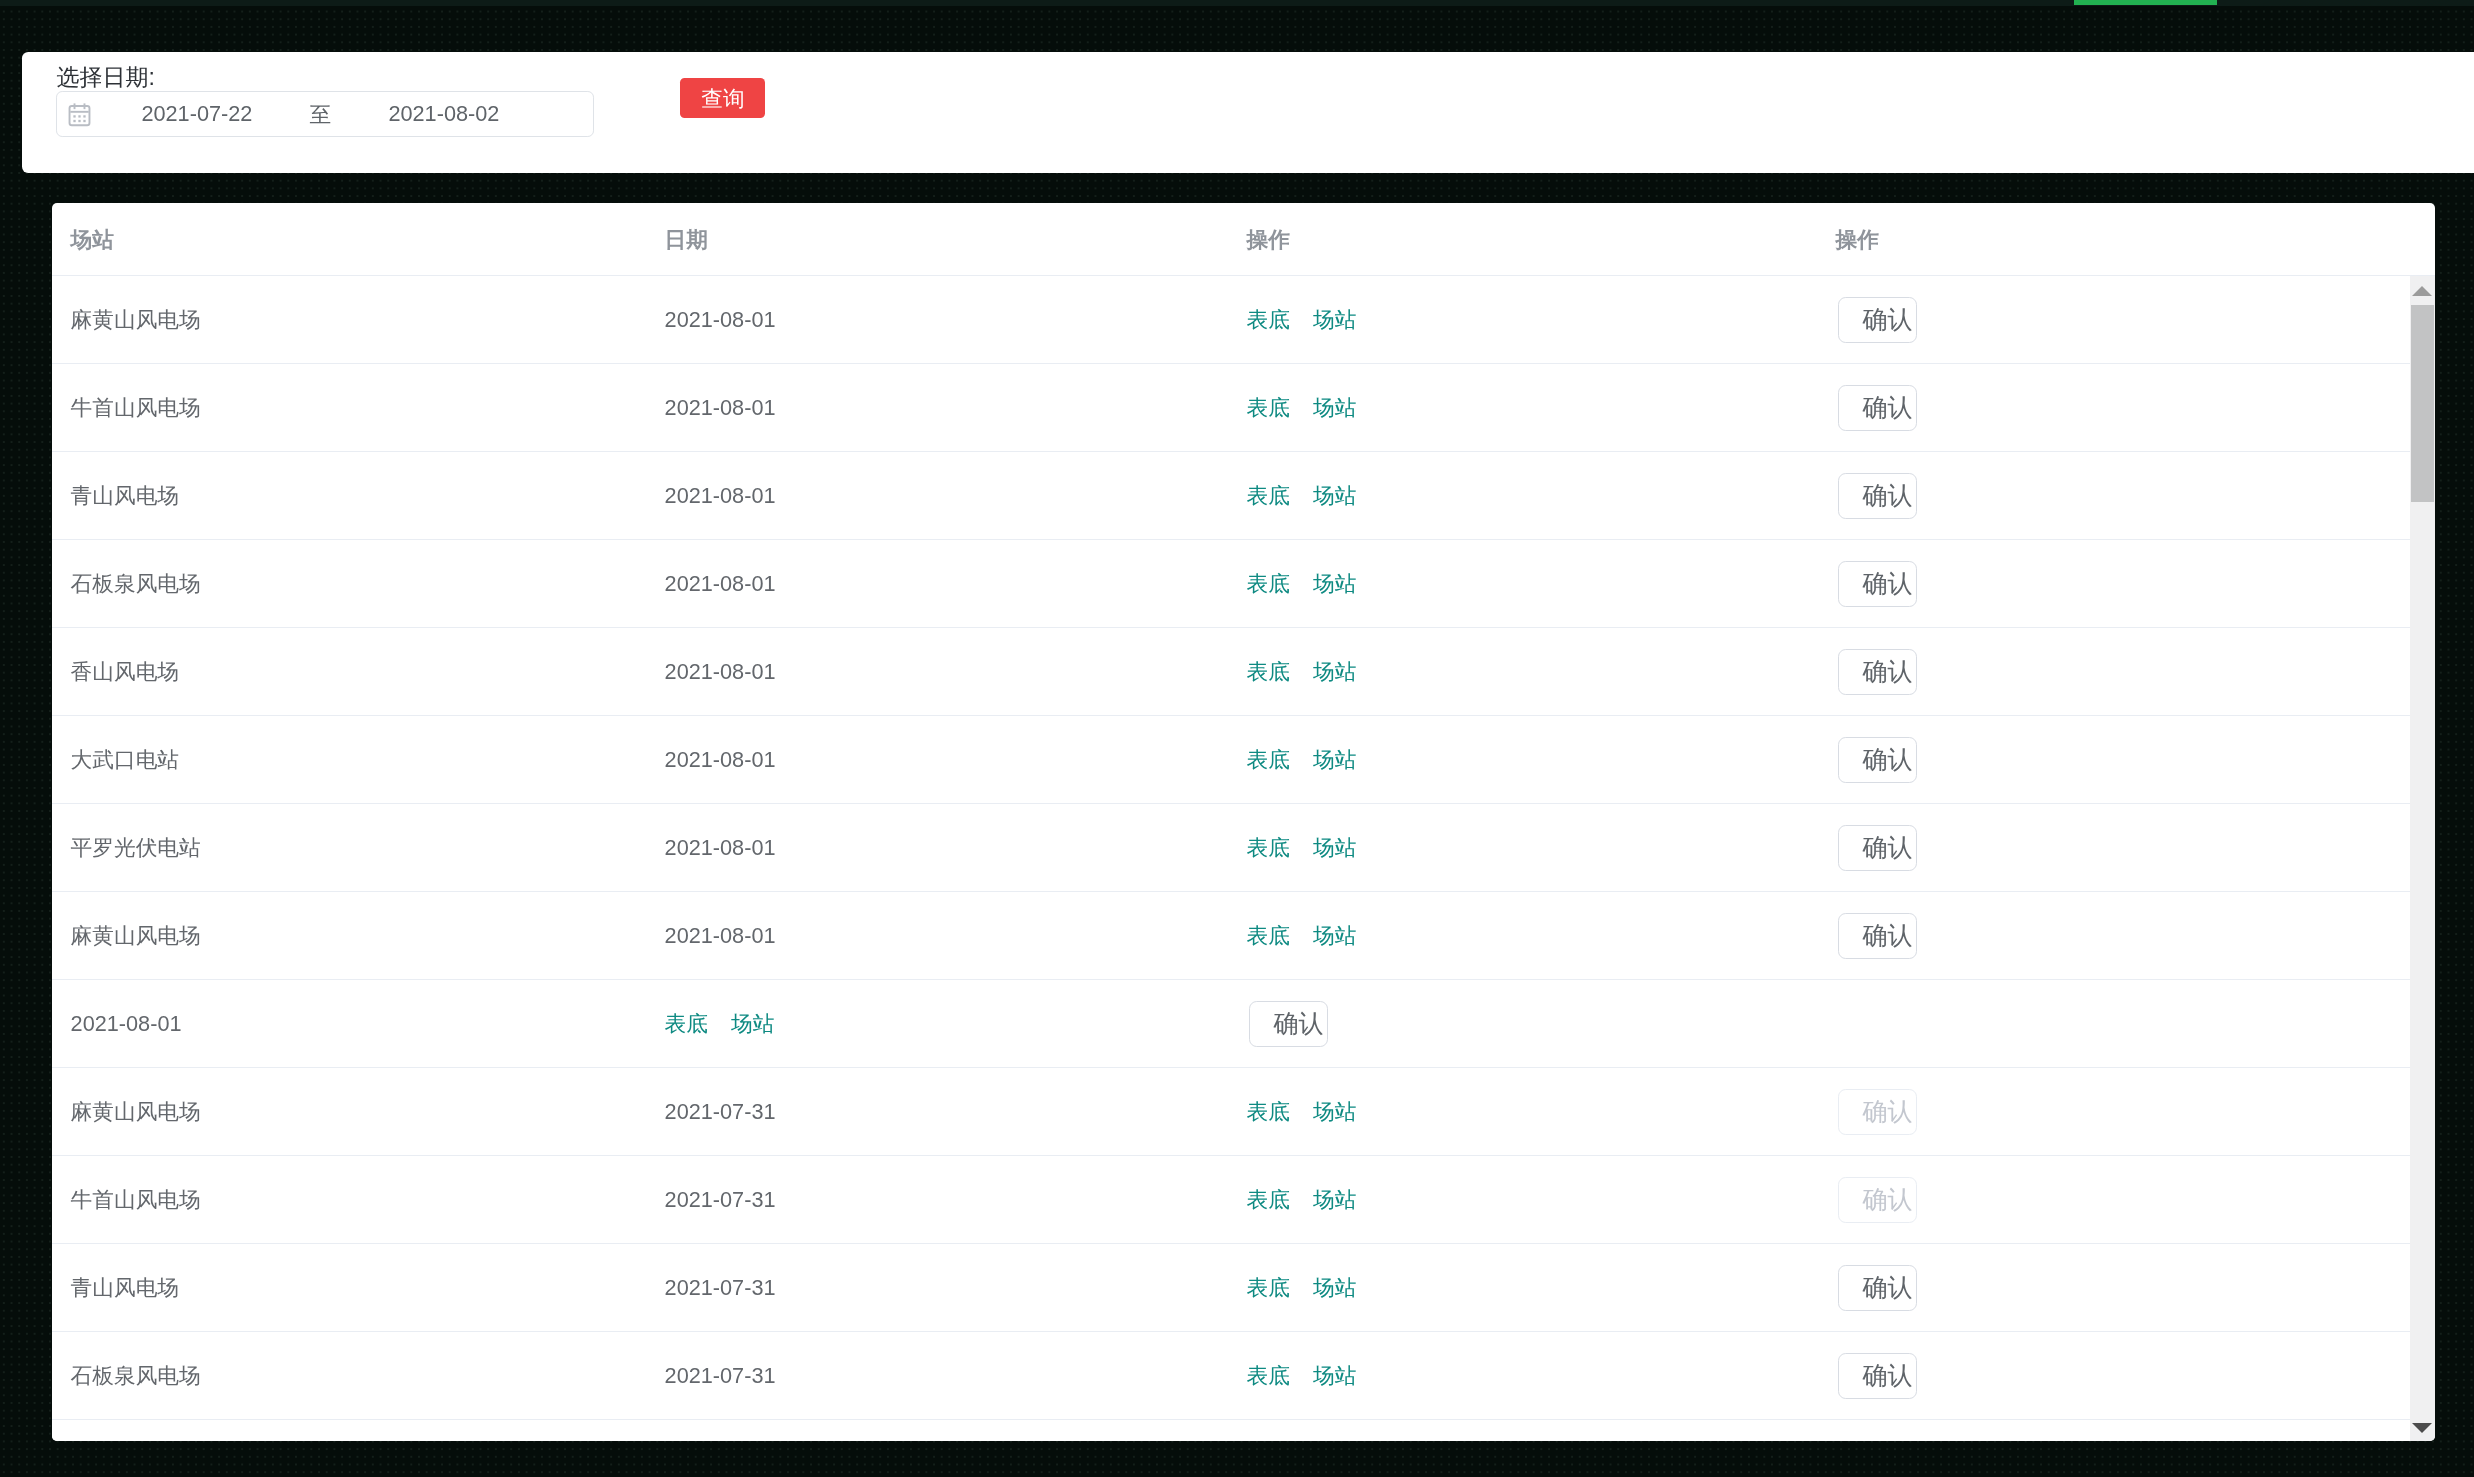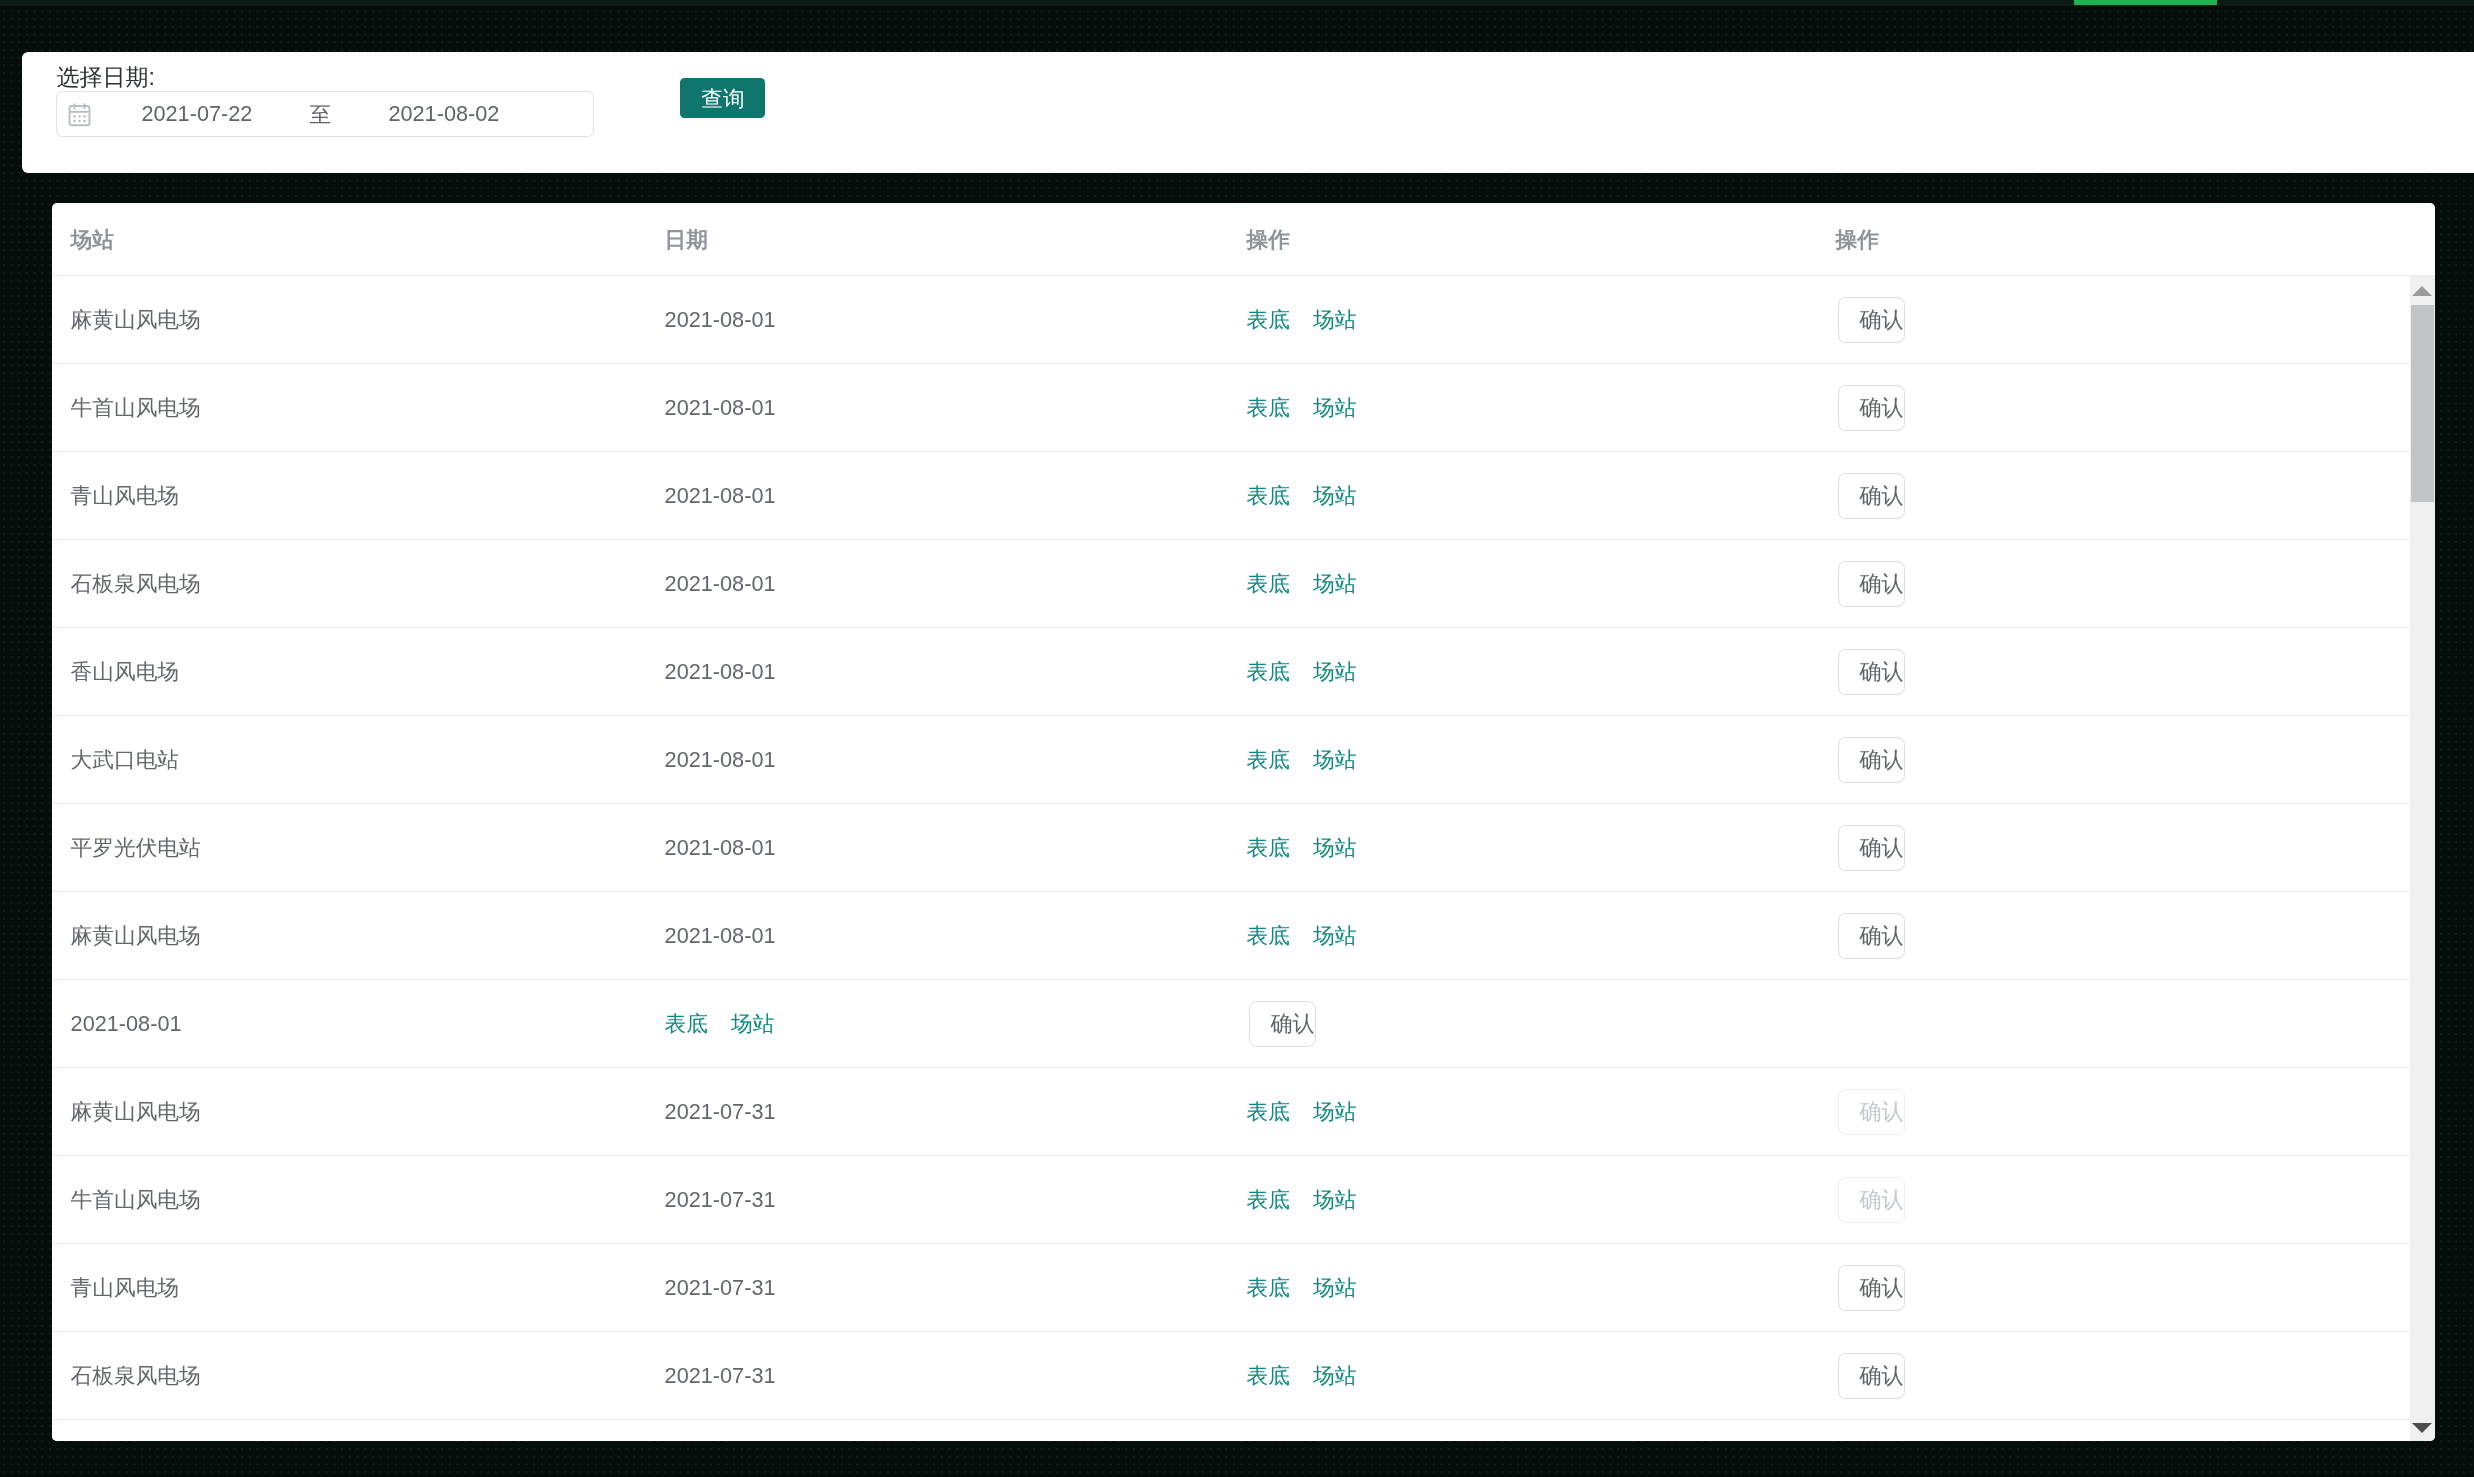--- a/index.html
+++ b/index.html
@@ -22,42 +22,42 @@
   .filter-label { position:absolute; left:34px; top:12.4px; font-size:23px; line-height:26px; color:#2d3136; font-weight:500; }
   .date-input {
     position:absolute; left:34px; top:39px; width:538px; height:46px;
     border:1.5px solid #dfe3e8; border-radius:6.2px; background:#fff;
     display:grid; grid-template-columns:39px 201px 46px 201px auto; align-items:center; cursor:pointer;
   }
   .date-input .cal { justify-self:center; padding-left:4.6px; display:flex; }
   .date-input span { text-align:center; font-size:21.7px; color:#5f6469; white-space:nowrap; }
   .query-btn {
     position:absolute; left:658px; top:26px; width:85px; height:40px;
-    background:#0f766e; color:#ffffff; font-size:21.7px; border:none; border-radius:4.6px; cursor:pointer;
+    background:#ef4444; color:#ffffff; font-size:21.7px; border:none; border-radius:4.6px; cursor:pointer;
     font-family:inherit;
   }
 
   
   .table-card { left:52px; top:203px; width:2383px; height:1238px; border-radius:5px; overflow:hidden; }
   .t-header {
     height:73px; border-bottom:1.5px solid #e9edf3;
     display:grid; grid-template-columns:594px 582px 589px 1fr; align-items:center;
     padding-right:25.5px;
   }
   .th { padding-left:18.6px; font-size:21.7px; font-weight:700; color:#8f949b; }
   .t-body { position:absolute; top:73px; left:0; right:25.5px; bottom:0; background:#fff; }
   .t-row {
     height:88px; border-bottom:1.5px solid #e9edf3;
     display:grid; grid-template-columns:594px 582px 589px 1fr; align-items:center;
   }
   .td { padding-left:18.6px; font-size:21.7px; color:#63676c; white-space:nowrap; }
   .lnk { color:#0e8a82; text-decoration:none; margin-right:17px; cursor:pointer; }
   .confirm {
-    margin-left:2.3px; width:67px; height:46px; background:#fff;
-    border:1.5px solid #d8dce3; border-radius:7.7px; color:#5f6469; font-size:22px; cursor:pointer;
+    margin-left:2.3px; width:79px; height:46px; background:#fff;
+    border:1.5px solid #d8dce3; border-radius:7.7px; color:#5f6469; font-size:25px; cursor:pointer;
     font-family:inherit;
     padding-left:20px;
   }
   .confirm.disabled { color:#c3c7cf; border-color:#e9edf3; cursor:not-allowed; }
 
   
   .scrollbar { position:absolute; top:73px; right:0; width:25.5px; bottom:0; background:#f0f0f1; }
   .sb-up, .sb-down { position:absolute; left:50%; transform:translateX(-50%); width:0; height:0;
     border-left:10px solid transparent; border-right:10px solid transparent; cursor:pointer; }
   .sb-up { top:10px; border-bottom:10.8px solid #9b9b9b; }

